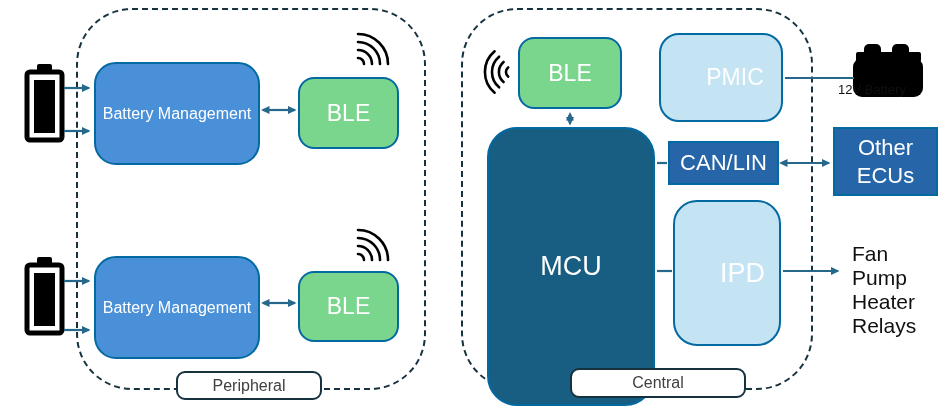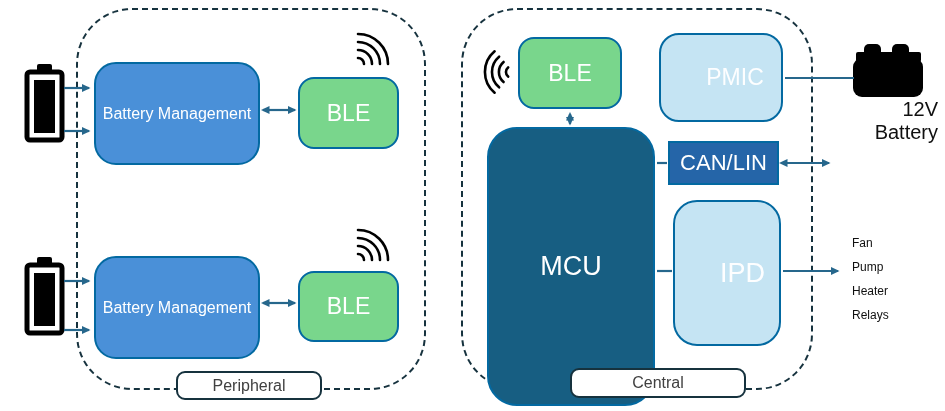--- a/index.html
+++ b/index.html
@@ -21,21 +21,21 @@
   .box-green{background:#79D68C;border-radius:16px;font-size:23px;}
   .box-lightblue{background:#C5E4F3;border-radius:20px;font-size:23px;color:#fdfeff;}
   .box-teal{background:#175E82;border-radius:30px;font-size:27px;}
   .box-darkblue{background:#2565A8;border-radius:0;font-size:22px;line-height:1.25;}
   .zone-label{
     position:absolute;display:flex;align-items:center;justify-content:center;
     background:#ffffff;border:2px solid #16323E;border-radius:9px;
     font-size:16px;color:#404040;z-index:3;box-sizing:border-box;
   }
   .ext-text{position:absolute;color:#101010;z-index:2;}
-  .loads{font-size:12px;line-height:24px;}
+  .loads{font-size:21px;line-height:24px;margin-top:11px;}
   .bm-text{padding:0 6px;}
 </style>
 </head>
 <body>
 
 <div class="canvas">
 
   <div class="container" style="left:76px;top:8px;width:346px;height:378px;"></div>
   <div class="container" style="left:461px;top:8px;width:348px;height:378px;"></div>
 
@@ -128,21 +128,24 @@
   <div class="box box-teal" style="left:487px;top:127px;width:168px;height:279px;">
     <span>MCU</span>
   </div>
   <div class="box box-darkblue" style="left:668px;top:141px;width:111px;height:44px;">
     <span>CAN/LIN</span>
   </div>
   <div class="box box-lightblue" style="left:673px;top:200px;width:108px;height:146px;border-radius:24px;font-size:27px;padding-left:31px;">
     <span>IPD</span>
   </div>
 
-  <div class="ext-text" style="left:838px;top:98px;width:100px;text-align:right;font-size:20px;">12V Battery</div>
+  <div class="box box-darkblue" style="left:833px;top:127px;width:105px;height:69px;">
+    <span style="width:80px;">Other ECUs</span>
+  </div>
+  <div class="ext-text" style="left:838px;top:82px;width:100px;text-align:left;font-size:13px;">12V Battery</div>
 
   <div class="ext-text loads" style="left:852px;top:231px;">
     <div>Fan</div>
     <div>Pump</div>
     <div>Heater</div>
     <div>Relays</div>
   </div>
 
   <div class="zone-label" style="left:176px;top:371px;width:146px;height:29px;">
     <span>Peripheral</span>

